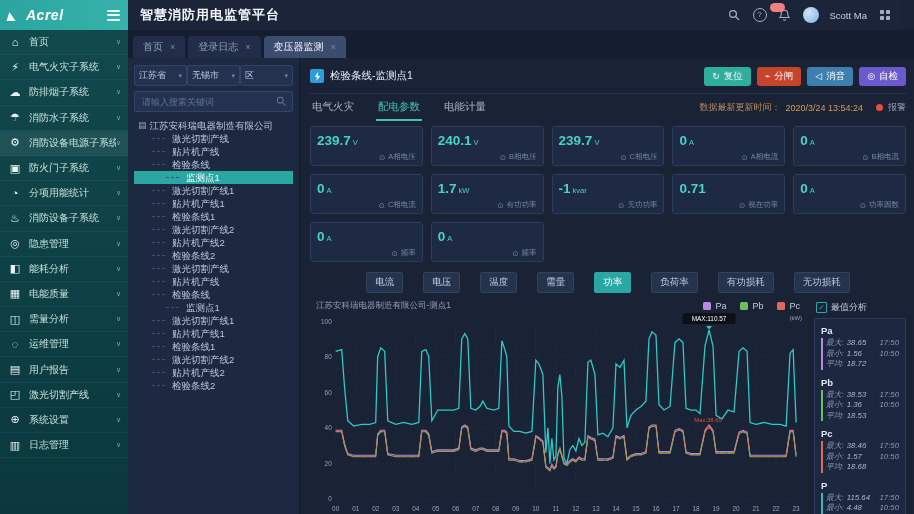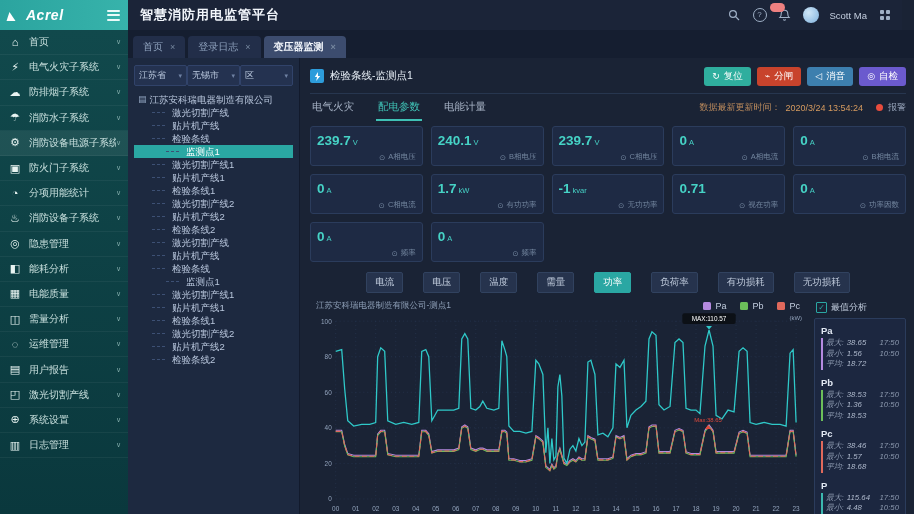--- a/index.html
+++ b/index.html
@@ -28,21 +28,21 @@
   .sidebar{position:absolute;top:30px;left:0;bottom:0;width:128px;background:linear-gradient(180deg,#11494c,#0a383d);overflow:hidden;}
   .side-item{height:25.2px;display:flex;align-items:center;padding:0 7px;box-sizing:border-box;border-bottom:1px solid rgba(255,255,255,.05);font-size:10px;color:#c9e0de;cursor:pointer;}
   .side-item.active{background:rgba(255,255,255,.07);}
   .side-ico{width:16px;text-align:center;margin-right:6px;font-size:11px;color:#e8f4f2;}
   .side-label{flex:1;white-space:nowrap;overflow:hidden;}
   .side-chev{font-size:7px;color:#7fa9a8;}
 
   
   .tabbar{position:absolute;top:30px;left:128px;right:0;height:28px;background:#151e30;display:flex;align-items:flex-end;padding-left:5px;gap:3px;box-sizing:border-box;}
   .doc-tab{height:22px;display:flex;align-items:center;gap:7px;padding:0 10px;background:#222e49;color:#8fa2bd;font-size:10px;border-radius:4px 4px 0 0;cursor:pointer;}
-  .doc-tab.active{background:#3c4c6e;color:#f0f4fa;font-weight:bold;}
+  .doc-tab.active{background:#3c4c6e;color:#f0f4fa;}
   .tab-close{color:#76879f;font-size:9px;}
 
   
   .tree-panel{position:absolute;top:58px;left:128px;bottom:0;width:172px;background:#1d2940;box-sizing:border-box;padding:7px 6px;border-right:1px solid #121a2c;overflow:hidden;}
   .selects{display:flex;gap:0;}
   .sel{flex:1;height:19px;background:#243250;border:1px solid #31436a;border-radius:2px;display:flex;align-items:center;padding:0 4px;font-size:9px;color:#b9c7dd;cursor:pointer;}
   .sel .caret{margin-left:auto;font-size:7px;color:#6f82a3;}
   .searchbox{margin-top:5px;height:19px;background:#243250;border:1px solid #31436a;border-radius:2px;display:flex;align-items:center;padding:0 5px;}
   .searchbox input{flex:1;background:transparent;border:none;outline:none;font-size:9px;color:#b9c7dd;font-family:inherit;}
   .searchbox input::placeholder{color:#5f7292;}
@@ -283,20 +283,27 @@
         <span class="caret">▾</span>
       </div>
       <div class="sel">
         <span>无锡市</span>
         <span class="caret">▾</span>
       </div>
       <div class="sel">
         <span>区</span>
         <span class="caret">▾</span>
       </div>
+    </div>
+    <div class="searchbox">
+      <input placeholder="请输入搜索关键词" style="">
+      <svg width="11" height="11" viewBox="0 0 13 13">
+          <circle cx="5" cy="5" r="3.4" fill="none" stroke="#5f7292" stroke-width="1.2"></circle>
+          <line x1="7.6" y1="7.6" x2="11" y2="11" stroke="#5f7292" stroke-width="1.2"></line>
+        </svg>
     </div>
     <div class="tree">
 
         <div class="tree-row" data-depth="0" style="padding-left: 4px;">
 
           <span class="tree-glyph ico">▤</span>
           <span>江苏安科瑞电器制造有限公司</span>
         </div>
 
         <div class="tree-row" data-depth="1" style="padding-left: 18px;">

